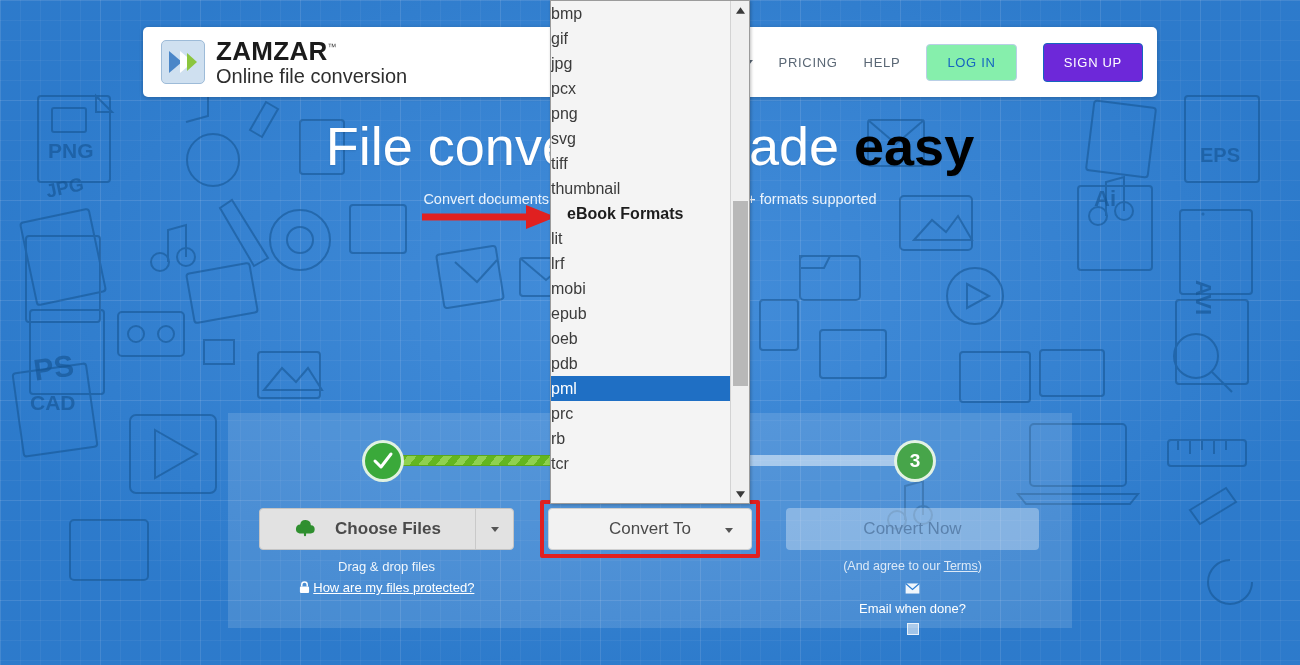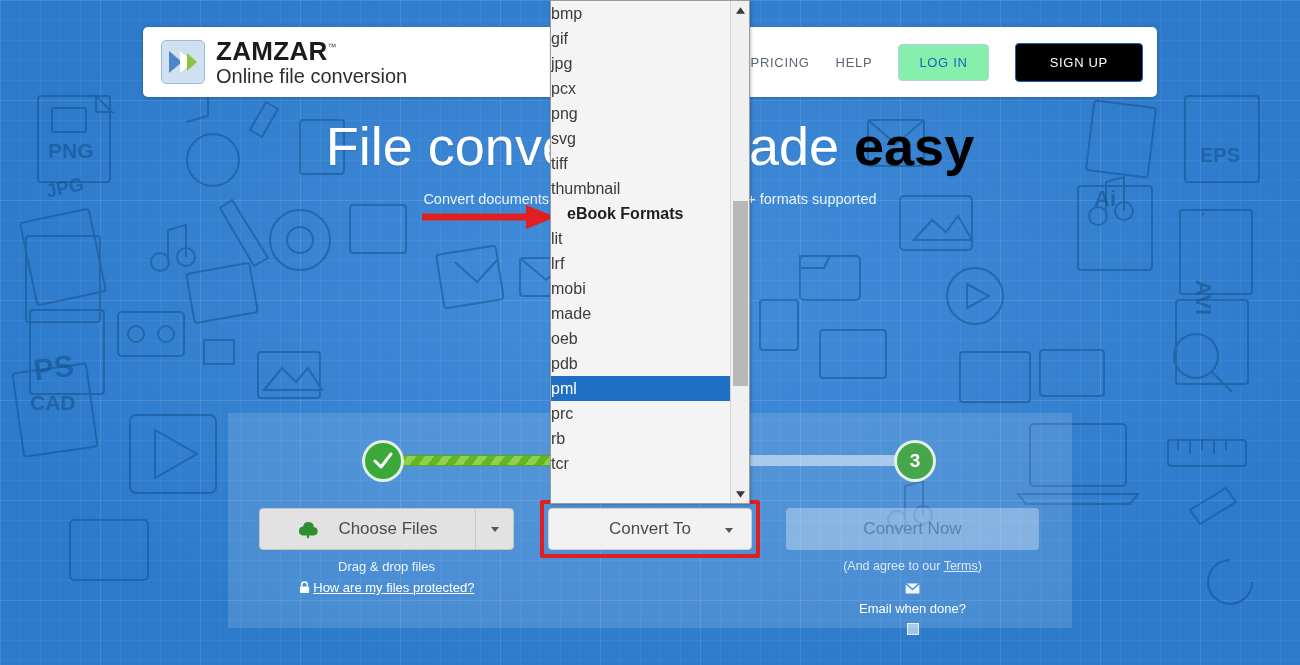--- a/index.html
+++ b/index.html
@@ -107,24 +107,24 @@
     border: 1px solid #b9cfe6;
     border-radius: 4px;
     padding: 10px 20px;
     background: #86efac;
     white-space: nowrap;
   }
   .btn-signup {
     font-size: 13px;
     letter-spacing: 0.7px;
     color: #fff;
-    background: #000000;
+    background: #6d28d9;
     border: 1px solid #1565c0;
     border-radius: 4px;
-    padding: 11px 34px;
+    padding: 11px 20px;
     white-space: nowrap;
   }
 
   
   #hero { position: absolute; top: 118px; left: 0; width: 1300px; text-align: center; z-index: 1; }
   #hero-title {
     font-size: 54px;
     color: #ffffff;
     line-height: 1.05;
     text-shadow: 0 1px 2px rgba(0,0,0,0.10);
@@ -193,24 +193,25 @@
   #choose-files {
     left: 259px;
     width: 255px; height: 42px;
     background: #e2e2e2;
     border: 1px solid #c4c4c4;
     border-radius: 4px;
     display: flex; align-items: center;
   }
   #choose-files .lbl {
     flex: 1;
-    display: flex; align-items: flex-end; justify-content: center;
+    display: flex; align-items: flex-start; justify-content: center;
     gap: 19px;
     font-size: 17px;
     color: #4a4a4a;
+    font-weight: bold;
   }
   #choose-files .split {
     width: 38px; height: 100%;
     border-left: 1px solid #c9c9c9;
     display: flex; align-items: center; justify-content: center;
   }
 
   #convert-to {
     left: 548px;
     width: 204px; height: 42px;
@@ -558,21 +559,21 @@
       <div class="dd-item">jpg</div>
       <div class="dd-item">pcx</div>
       <div class="dd-item">png</div>
       <div class="dd-item">svg</div>
       <div class="dd-item">tiff</div>
       <div class="dd-item">thumbnail</div>
       <div class="dd-item group">eBook Formats</div>
       <div class="dd-item">lit</div>
       <div class="dd-item">lrf</div>
       <div class="dd-item">mobi</div>
-      <div class="dd-item">made</div>
+      <div class="dd-item">epub</div>
       <div class="dd-item">oeb</div>
       <div class="dd-item">pdb</div>
       <div class="dd-item sel">pml</div>
       <div class="dd-item">prc</div>
       <div class="dd-item">rb</div>
       <div class="dd-item">tcr</div>
     </div>
   <div id="dd-scroll">
     <div class="sb-arrow sb-up">
       <svg width="9" height="7" viewBox="0 0 10 7">

